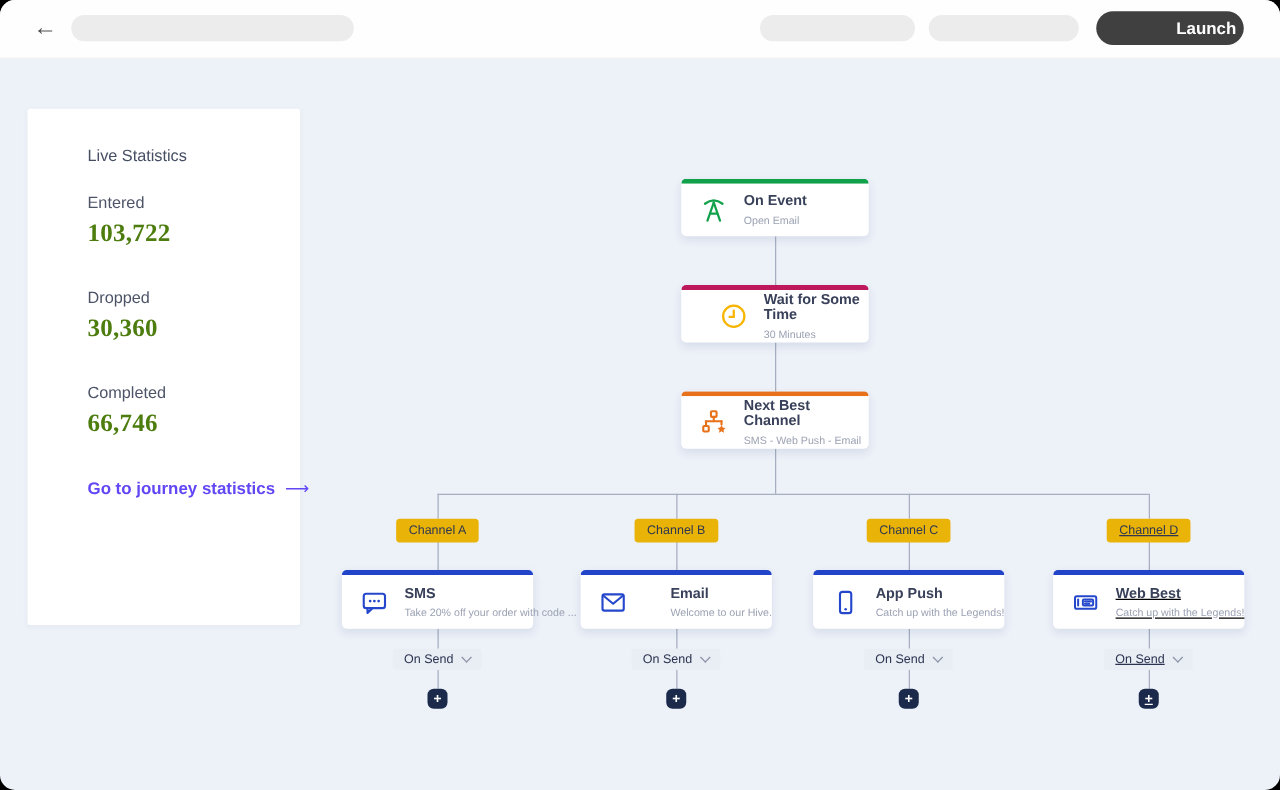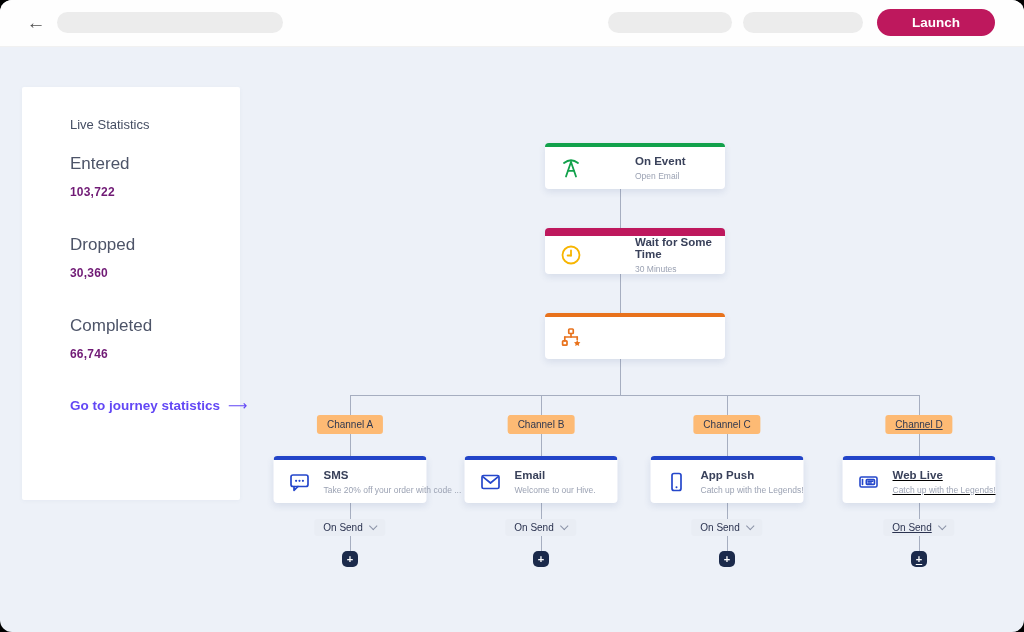--- a/index.html
+++ b/index.html
@@ -5,52 +5,52 @@
   html,body{margin:0;padding:0;background:#000;font-family:"Liberation Sans",sans-serif;}
   .screen{position:relative;width:1024px;height:632px;background:#EDF1F8;border-radius:12px;overflow:hidden;}
 
   
   .topbar{position:absolute;left:0;top:0;width:1024px;height:46px;background:#FEFEFE;border-bottom:1px solid #F1F1F1;}
   .back-btn{position:absolute;left:24px;top:11px;width:24px;height:24px;color:#4F4F4F;font-size:19px;line-height:24px;text-align:center;cursor:pointer;}
   .skel{position:absolute;background:#ECECEC;border-radius:10.5px;height:21px;top:12px;}
   .skel-title{left:57px;width:226px;}
   .skel-a{left:608px;width:124px;}
   .skel-b{left:743px;width:120px;}
-  .launch-btn{position:absolute;left:877px;top:9px;width:118px;height:27px;background:#be185d;border:none;border-radius:14px;color:#FFFFFF;font-size:13.5px;font-weight:700;font-family:"Liberation Sans",sans-serif;cursor:pointer;}
+  .launch-btn{position:absolute;left:877px;top:9px;width:118px;height:27px;background:#404040;border:none;border-radius:14px;color:#FFFFFF;font-size:13.5px;font-weight:700;font-family:"Liberation Sans",sans-serif;cursor:pointer;text-align:right;}
 
   
   .sidebar{position:absolute;left:22px;top:87px;width:218px;height:413px;background:#FFFFFF;border-radius:2px;box-shadow:0 1px 4px rgba(70,90,140,.05);box-sizing:border-box;padding:30px 20px 0 48px;}
   .sb-title{font-size:13px;color:#454E63;margin-bottom:22px;}
   .stat{margin-bottom:32px;}
-  .stat-label{font-size:17px;color:#4D5468;margin-bottom:7px;}
-  .stat-value{font-size:12px;line-height:22px;font-weight:700;color:#701a75;letter-spacing:.2px;}
+  .stat-label{font-size:13px;color:#4D5468;margin-bottom:7px;}
+  .stat-value{font-size:20px;line-height:22px;font-weight:700;color:#4d7c0f;letter-spacing:.2px;font-family:Liberation Serif, serif;}
   .sb-link{margin-top:27px;font-size:13.5px;font-weight:700;color:#6247F5;cursor:pointer;white-space:nowrap;}
   .sb-link .arrow{margin-left:8px;font-weight:400;}
 
   
   .vline,.hline{position:absolute;background:#A6AEC0;}
   .vline{width:1px;}
   .hline{height:1px;}
 
   
   .node{position:absolute;background:#FFFFFF;border-radius:4px;box-shadow:0 3px 7px rgba(60,80,140,.12);display:flex;align-items:center;box-sizing:border-box;}
   .node .ic{flex:0 0 auto;margin-left:14px;width:24px;height:24px;}
   .node .txt{margin-left:12px;min-width:0;}
   .node .t{font-size:11.5px;font-weight:700;color:#39415A;}
   .node .s{font-size:8.5px;color:#9BA2B3;margin-top:4px;white-space:nowrap;}
-  .root{left:545px;width:180px;height:46px;gap:40px;}
+  .root{left:545px;width:150px;height:46px;}
   .root.n0{top:143px;border-top:4px solid #12A14B;}
-  .root.n1{top:228px;border-top:8px solid #be185d;}
+  .root.n1{top:228px;border-top:4px solid #be185d;padding-left:16px;}
   .root.n2{top:313px;border-top:4px solid #E8721C;}
-  .leaf{top:456px;width:153px;height:47px;border-top:4px solid #2244C8;transform:translateX(-50%);}
+  .leaf{top:456px;width:153px;height:47px;border-top:4px solid #2244C8;transform:translateX(-50%);justify-content:space-between;}
 
   
   .bx-a{left:350px;} .bx-b{left:541px;} .bx-c{left:727px;} .bx-d{left:919px;text-decoration:underline;}
 
-  .chan-pill{position:absolute;top:415px;transform:translateX(-50%);background:#fdba74;border-radius:3px;padding:4px 10px;font-size:10px;color:#2F3850;white-space:nowrap;}
+  .chan-pill{position:absolute;top:415px;transform:translateX(-50%);background:#eab308;border-radius:3px;padding:4px 10px;font-size:10px;color:#2F3850;white-space:nowrap;}
   .onsend{position:absolute;top:519px;transform:translateX(-50%);background:#E9EDF4;border-radius:3px;height:17px;display:inline-flex;align-items:center;padding:0 9px;font-size:10px;color:#2B3350;white-space:nowrap;cursor:pointer;}
   .chev{display:inline-block;width:5px;height:5px;border-right:1.4px solid #8A92A6;border-bottom:1.4px solid #8A92A6;transform:rotate(45deg);margin-left:8px;margin-top:-3px;}
   .plus-btn{position:absolute;top:551px;transform:translateX(-50%);width:16px;height:16px;background:#1B2A4B;border:none;border-radius:5px;color:#FFFFFF;font-size:11px;line-height:14px;font-weight:700;text-align:center;padding:0;cursor:pointer;font-family:"Liberation Sans",sans-serif;}
 
   svg{display:block;}
 </style>
 </head>
 <body>
 
 <div class="screen">
@@ -137,20 +137,24 @@
       <svg width="24" height="24" viewBox="0 0 24 24" fill="none" stroke="#E8721C" stroke-width="1.7" stroke-linecap="round" stroke-linejoin="round">
         <rect x="9.75" y="3" width="4.5" height="4.5" rx="0.8"></rect>
         <path d="M12 7.5 L12 11"></path>
           <path d="M5.8 11 L18.2 11"></path>
           <path d="M5.8 11 L5.8 14.8"></path>
           <path d="M18.2 11 L18.2 13.6"></path>
         <rect x="3.6" y="14.8" width="4.4" height="4.4" rx="0.8"></rect>
         <polygon points="18.2,13.9 19.2,16 21.4,16.3 19.8,17.9 20.2,20.1 18.2,19 16.2,20.1 16.6,17.9 15,16.3 17.2,16" fill="#E8721C" stroke="none"></polygon>
       </svg>
     </span>
+    <span class="txt">
+      <div class="t">Next Best Channel</div>
+      <div class="s">SMS - Web Push - Email</div>
+    </span>
   </div>
 
   <div class="chan-pill bx-a">Channel A</div>
   <div class="node leaf bx-a">
     <span class="ic">
       <svg width="24" height="24" viewBox="0 0 24 24" fill="none" stroke="#2547CB" stroke-width="1.7" stroke-linecap="round" stroke-linejoin="round">
         <rect x="3.5" y="5" width="17" height="11.5" rx="2"></rect>
           <path d="M6.5 16.5 L6.5 20.3 L10.5 16.5"></path>
         <circle cx="8.6" cy="10.8" r="1.1" fill="#2547CB" stroke="none"></circle>
           <circle cx="12" cy="10.8" r="1.1" fill="#2547CB" stroke="none"></circle>
@@ -211,21 +215,21 @@
     <span class="ic">
       <svg width="24" height="24" viewBox="0 0 24 24" fill="none" stroke="#2547CB" stroke-width="1.6" stroke-linecap="round" stroke-linejoin="round">
         <rect x="3.5" y="7" width="17" height="10" rx="1.5"></rect>
         <rect x="9.8" y="9.6" width="8.2" height="4.8" rx="0.8"></rect>
         <path d="M11.5 11.2 L16.3 11.2"></path>
           <path d="M11.5 13 L14.8 13"></path>
         <path d="M6 9.6 L6 14.4"></path>
       </svg>
     </span>
     <span class="txt">
-      <div class="t">Web Live</div>
+      <div class="t">Web Best</div>
       <div class="s">Catch up with the Legends!</div>
     </span>
   </div>
   <div class="onsend bx-d">
     <span>On Send</span>
       <span class="chev"></span>
   </div>
   <button class="plus-btn bx-d">+</button>
 
 </div>

